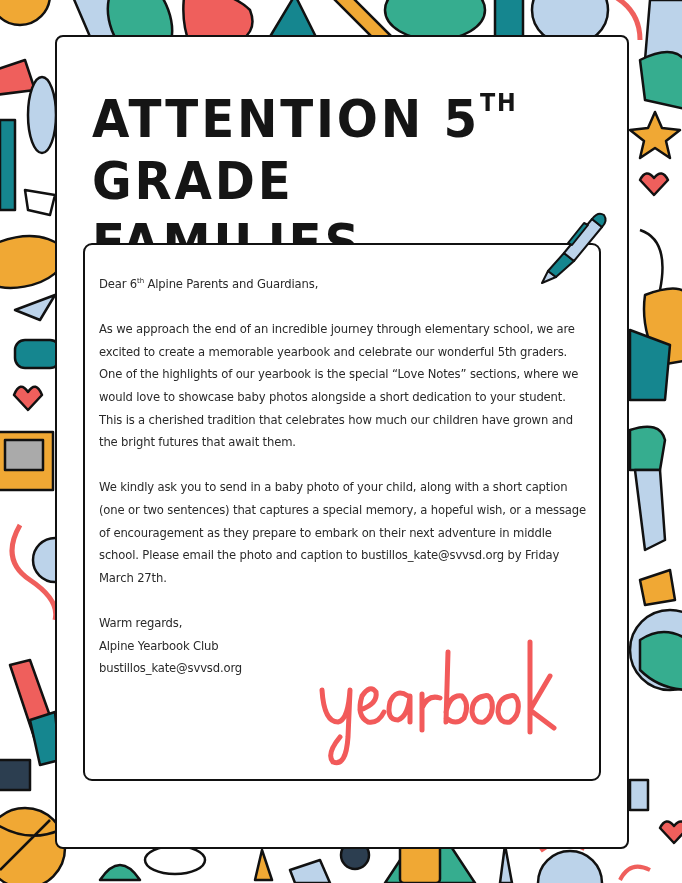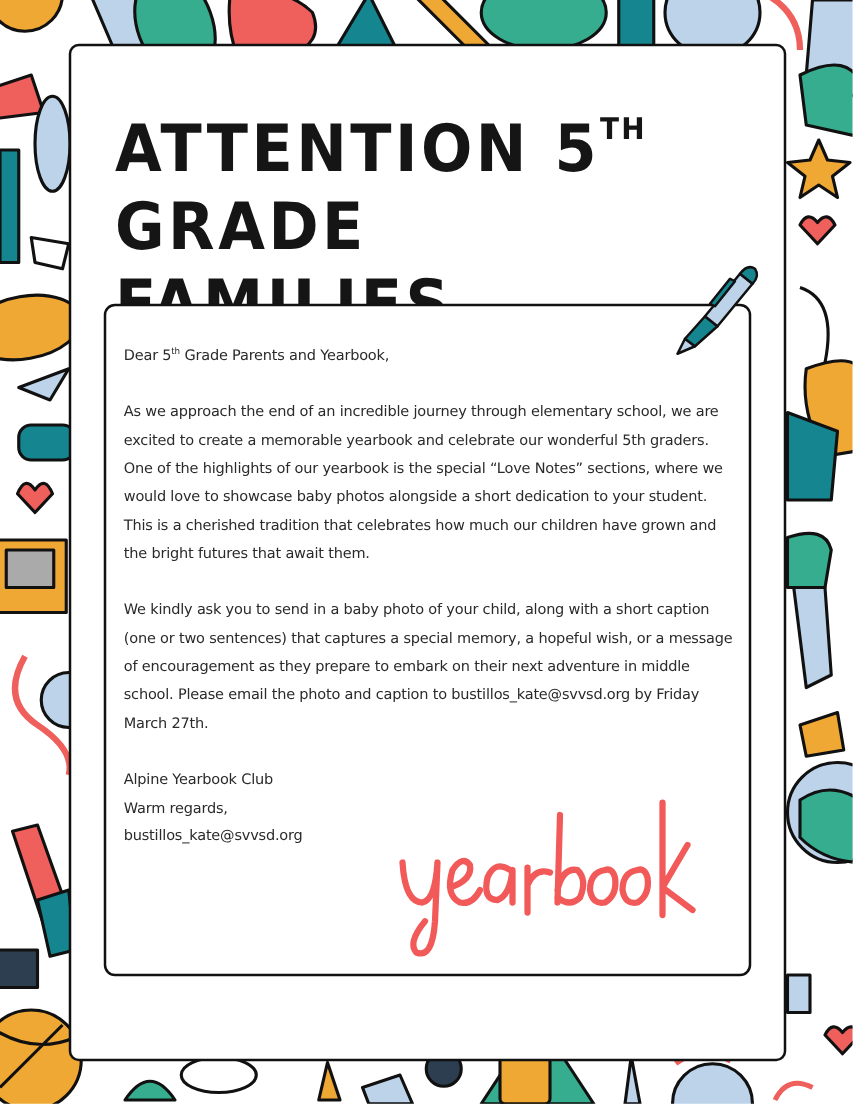--- a/index.html
+++ b/index.html
@@ -114,26 +114,26 @@
   <g stroke="#111" stroke-width="2" stroke-linejoin="round">
     <path d="M12 78 L18 66 L26 72 Z" fill="#bcd3ea"></path>
     <path d="M18 66 L34 48 L44 56 L26 72Z" fill="#15868f"></path>
     <path d="M34 48 L62 14 L72 22 L44 56Z" fill="#bcd3ea"></path>
     <path d="M62 14 Q68 6 74 10 Q78 16 72 22Z" fill="#15868f"></path>
     <path d="M54 18 L38 38 L42 40 L58 20Z" fill="#15868f"></path>
   </g>
 </svg>
 
 <div class="letter">
-  <p><span>Dear 5</span><sup>th</sup><span> Grade Parents and Yearbook,</span></p>
+  <p><span>Dear 6</span><sup>th</sup><span> Alpine Parents and Guardians,</span></p>
   <p>As we approach the end of an incredible journey through elementary school, we are excited to create a memorable yearbook and celebrate our wonderful 5th graders. One of the highlights of our yearbook is the special “Love Notes” sections, where we would love to showcase baby photos alongside a short dedication to your student. This is a cherished tradition that celebrates how much our children have grown and the bright futures that await them.</p>
   <p>We kindly ask you to send in a baby photo of your child, along with a short caption (one or two sentences) that captures a special memory, a hopeful wish, or a message of encouragement as they prepare to embark on their next adventure in middle school. Please email the photo and caption to bustillos_kate@svvsd.org by Friday March 27th.</p>
   <div class="sign">
+    <p>Warm regards,</p>
     <p>Alpine Yearbook Club</p>
-    <p>Warm regards,</p>
     <p>bustillos_kate@svvsd.org</p>
   </div>
 </div>
 
 <svg class="yearbook" viewBox="0 0 240 140" xmlns="http://www.w3.org/2000/svg" aria-label="yearbook">
   <g fill="none" stroke="#f25a5a" stroke-width="5" stroke-linecap="round" stroke-linejoin="round">
 
     <path d="M4 58 Q6 90 20 90 Q30 88 32 58 L30 105 Q28 135 15 130 Q8 122 22 105"></path>
 
     <path d="M42 78 Q60 72 58 60 Q52 52 44 64 Q38 84 50 90 Q60 92 66 80"></path>

